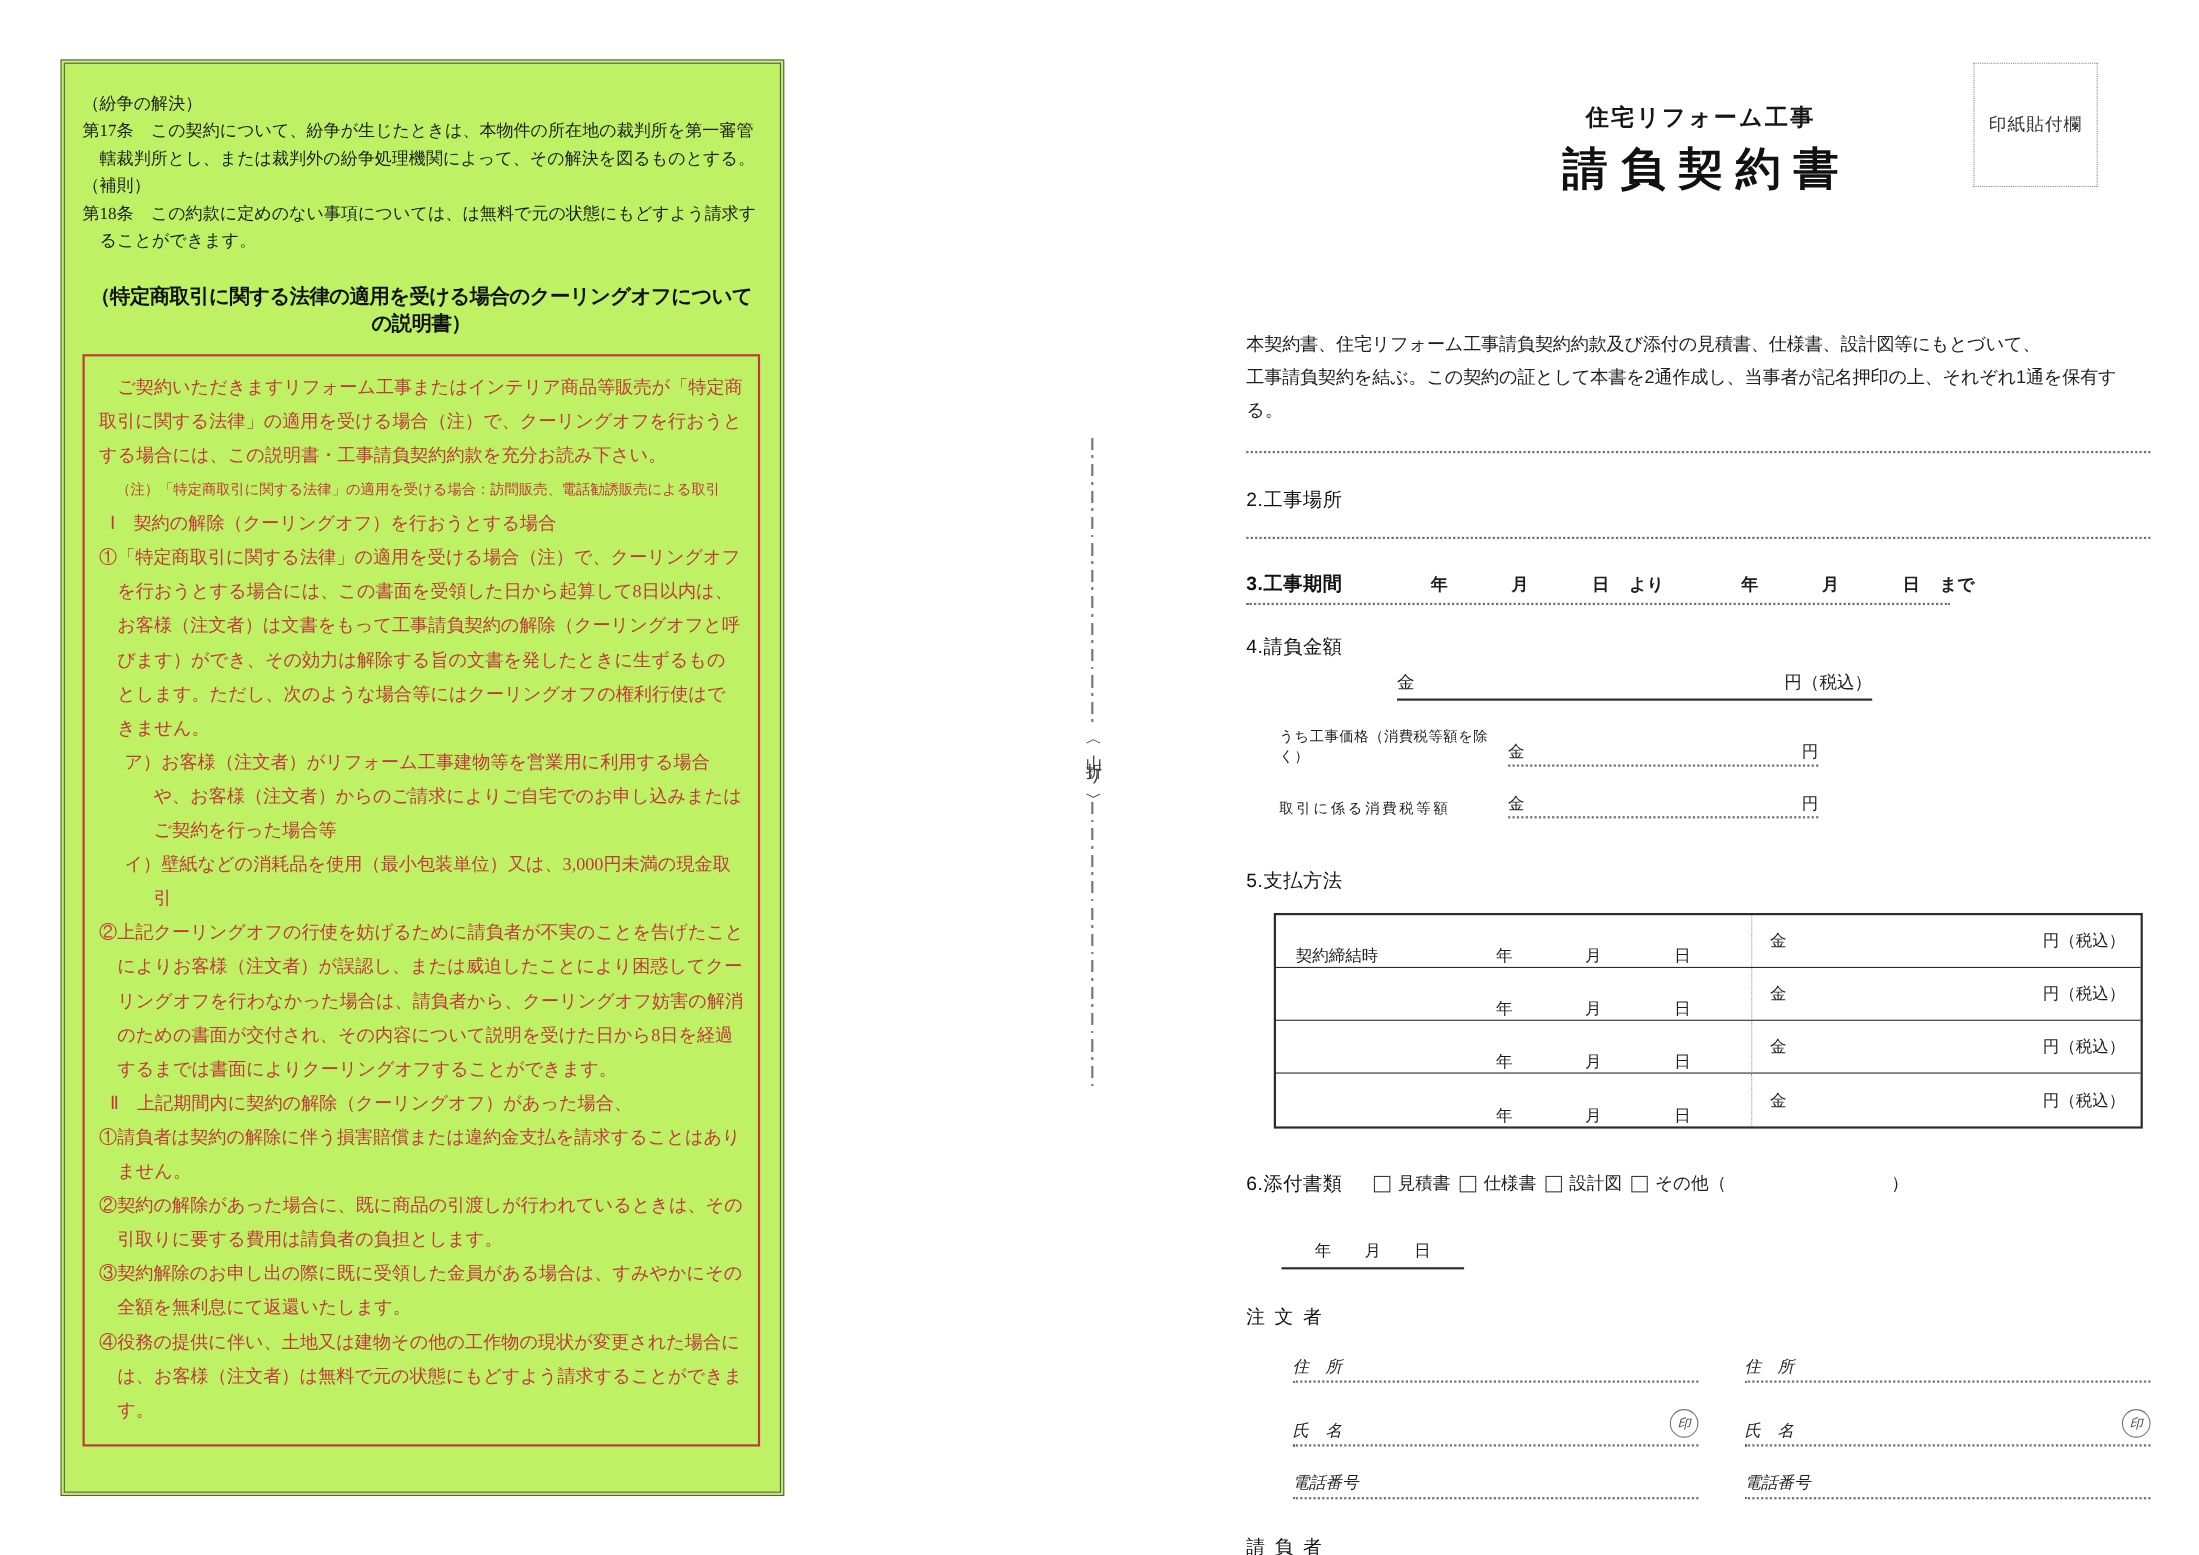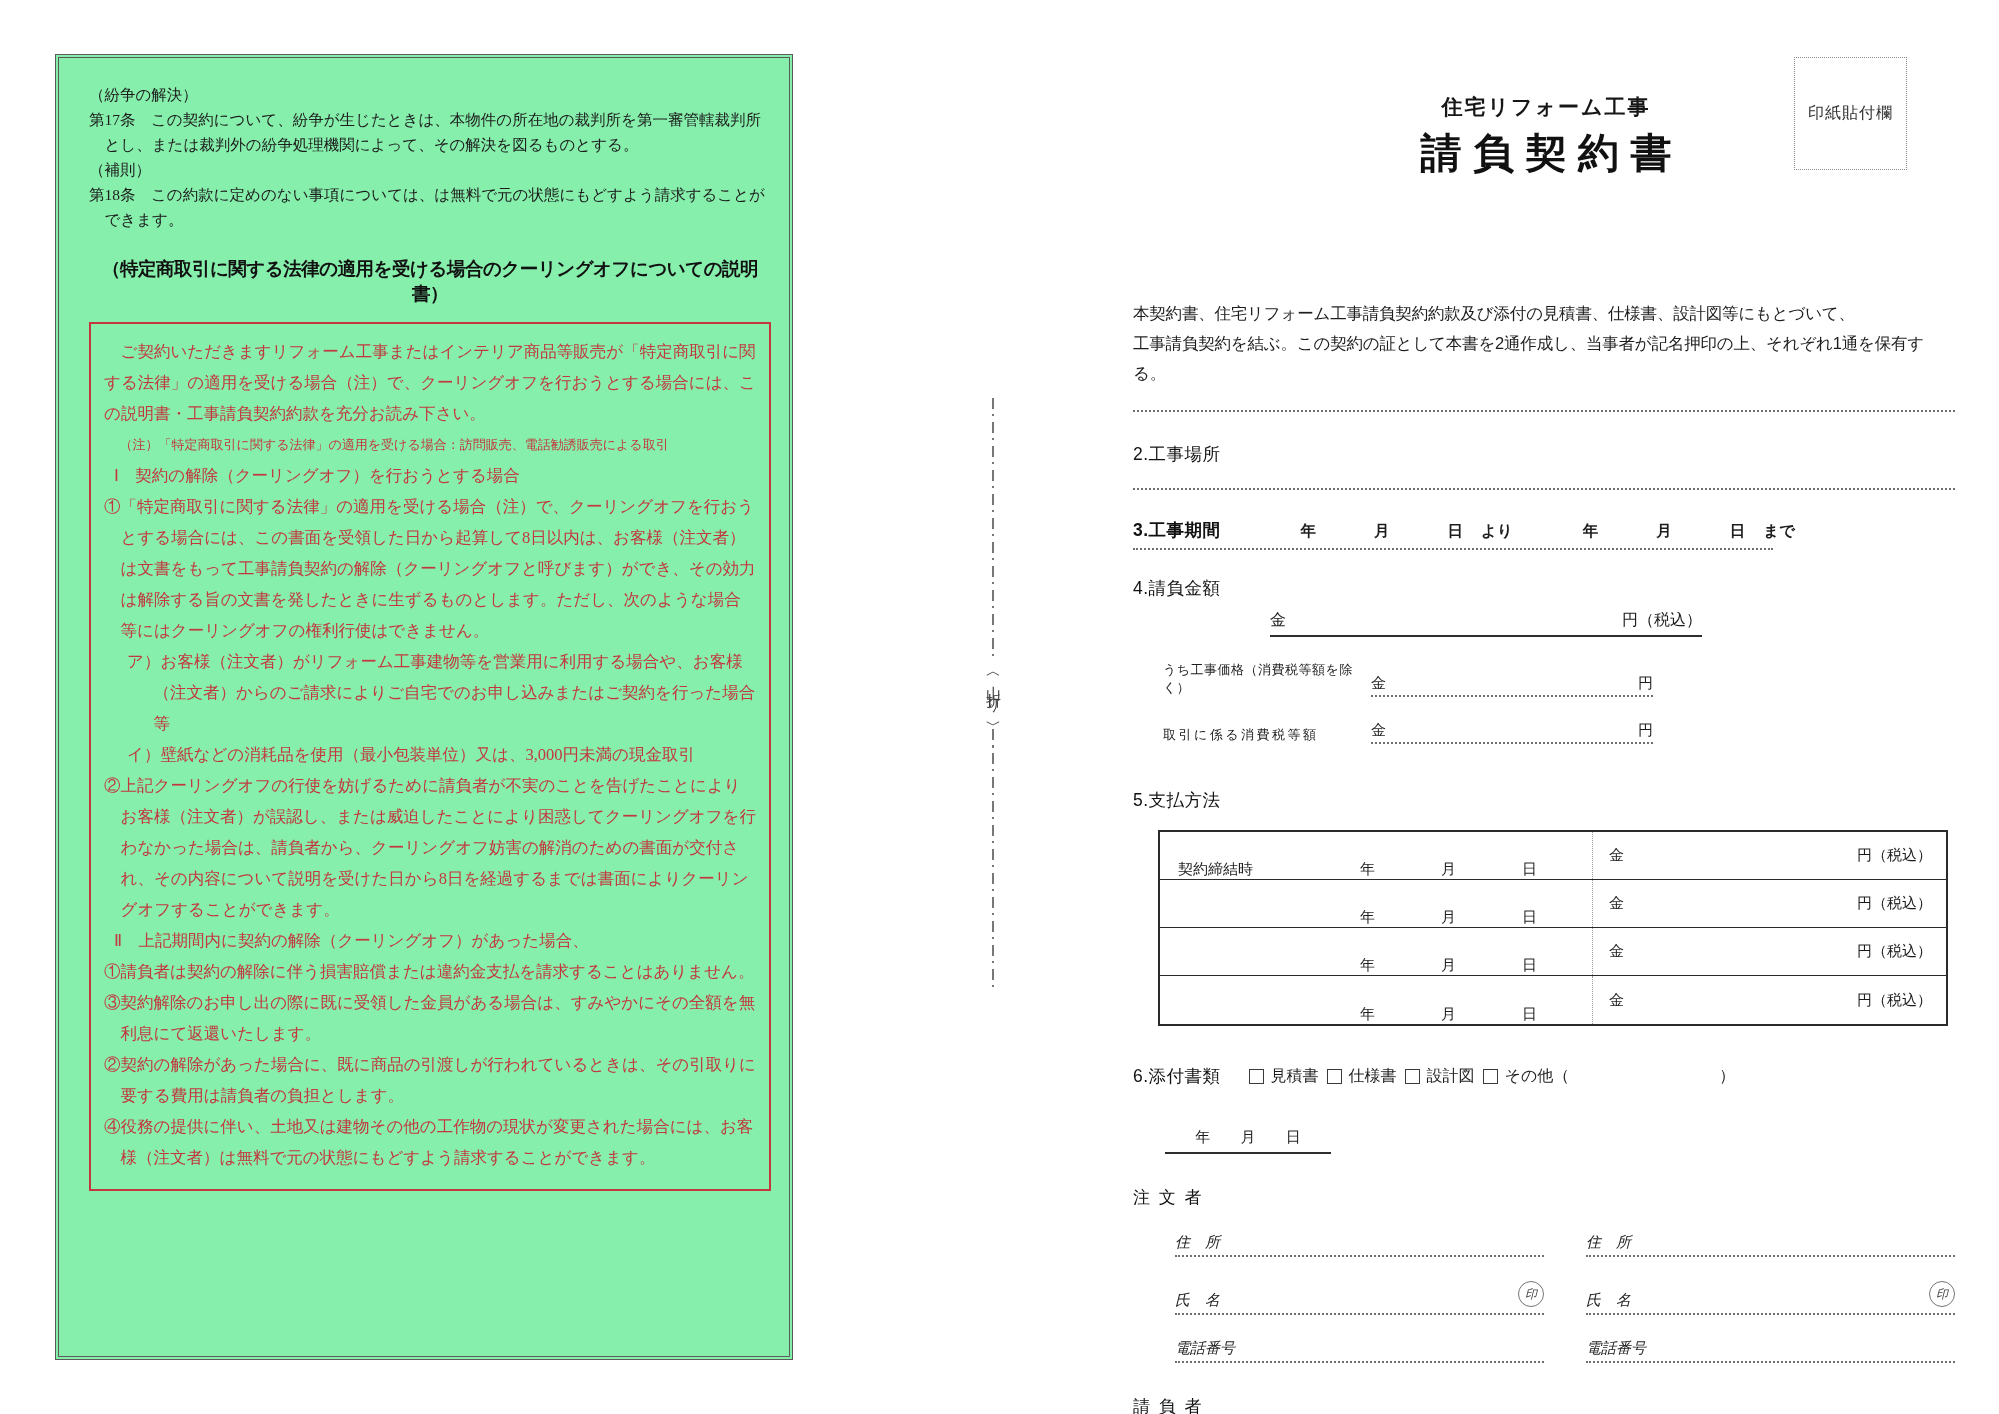--- a/index.html
+++ b/index.html
@@ -1,22 +1,22 @@
 <!DOCTYPE html>
 <html><head>
 <meta charset="utf-8">
 <style>
   * { margin:0; padding:0; box-sizing:border-box; }
   html,body { width:1999px; height:1414px; background:#ffffff; }
   body { position:relative; font-family:"Liberation Serif", serif; color:#222; }
 
   
   .page-left {
-    position:absolute; left:55px; top:54px; width:738px; height:1306px;
-    border:4px double #5a5a5a; background:#86efac; padding:24px 18px 14px 30px;
+    position:absolute; left:55px; top:54px; width:658px; height:1306px;
+    border:4px double #5a5a5a; background:#bef264; padding:24px 18px 14px 16px;
   }
   .clauses { font-size:15.5px; line-height:25px; color:#1c1c1c; }
   .cl-head { }
   .cl-hang { padding-left:1em; text-indent:-1em; }
   .section-heading {
     margin-top:24px; text-align:center; font-family:"Liberation Sans", sans-serif;
     font-weight:bold; font-size:18.5px; color:#111; letter-spacing:-0.5px;
   }
   .red-box {
     margin-top:16px; border:2px solid #c2383e; color:#c2383e;
@@ -132,22 +132,22 @@
   <div class="red-box">
     <p class="rb-pi">ご契約いただきますリフォーム工事またはインテリア商品等販売が「特定商取引に関する法律」の適用を受ける場合（注）で、クーリングオフを行おうとする場合には、この説明書・工事請負契約約款を充分お読み下さい。</p>
     <p class="rb-note">（注）「特定商取引に関する法律」の適用を受ける場合：訪問販売、電話勧誘販売による取引</p>
     <p class="rb-sec">Ⅰ　契約の解除（クーリングオフ）を行おうとする場合</p>
     <p class="rb-num">①「特定商取引に関する法律」の適用を受ける場合（注）で、クーリングオフを行おうとする場合には、この書面を受領した日から起算して8日以内は、お客様（注文者）は文書をもって工事請負契約の解除（クーリングオフと呼びます）ができ、その効力は解除する旨の文書を発したときに生ずるものとします。ただし、次のような場合等にはクーリングオフの権利行使はできません。</p>
     <p class="rb-kana">ア）お客様（注文者）がリフォーム工事建物等を営業用に利用する場合や、お客様（注文者）からのご請求によりご自宅でのお申し込みまたはご契約を行った場合等</p>
     <p class="rb-kana">イ）壁紙などの消耗品を使用（最小包装単位）又は、3,000円未満の現金取引</p>
     <p class="rb-num">②上記クーリングオフの行使を妨げるために請負者が不実のことを告げたことによりお客様（注文者）が誤認し、または威迫したことにより困惑してクーリングオフを行わなかった場合は、請負者から、クーリングオフ妨害の解消のための書面が交付され、その内容について説明を受けた日から8日を経過するまでは書面によりクーリングオフすることができます。</p>
     <p class="rb-sec">Ⅱ　上記期間内に契約の解除（クーリングオフ）があった場合、</p>
     <p class="rb-num">①請負者は契約の解除に伴う損害賠償または違約金支払を請求することはありません。</p>
+    <p class="rb-num">②契約の解除があった場合に、既に商品の引渡しが行われているときは、その引取りに要する費用は請負者の負担とします。</p>
     <p class="rb-num">③契約解除のお申し出の際に既に受領した金員がある場合は、すみやかにその全額を無利息にて返還いたします。</p>
-    <p class="rb-num">②契約の解除があった場合に、既に商品の引渡しが行われているときは、その引取りに要する費用は請負者の負担とします。</p>
     <p class="rb-num">④役務の提供に伴い、土地又は建物その他の工作物の現状が変更された場合には、お客様（注文者）は無料で元の状態にもどすよう請求することができます。</p>
 
   </div>
 
 </div>
 
 <div class="fold">
   <div class="fold-seg"></div>
   <div class="fold-label">〈山折り〉</div>
   <div class="fold-seg"></div>

